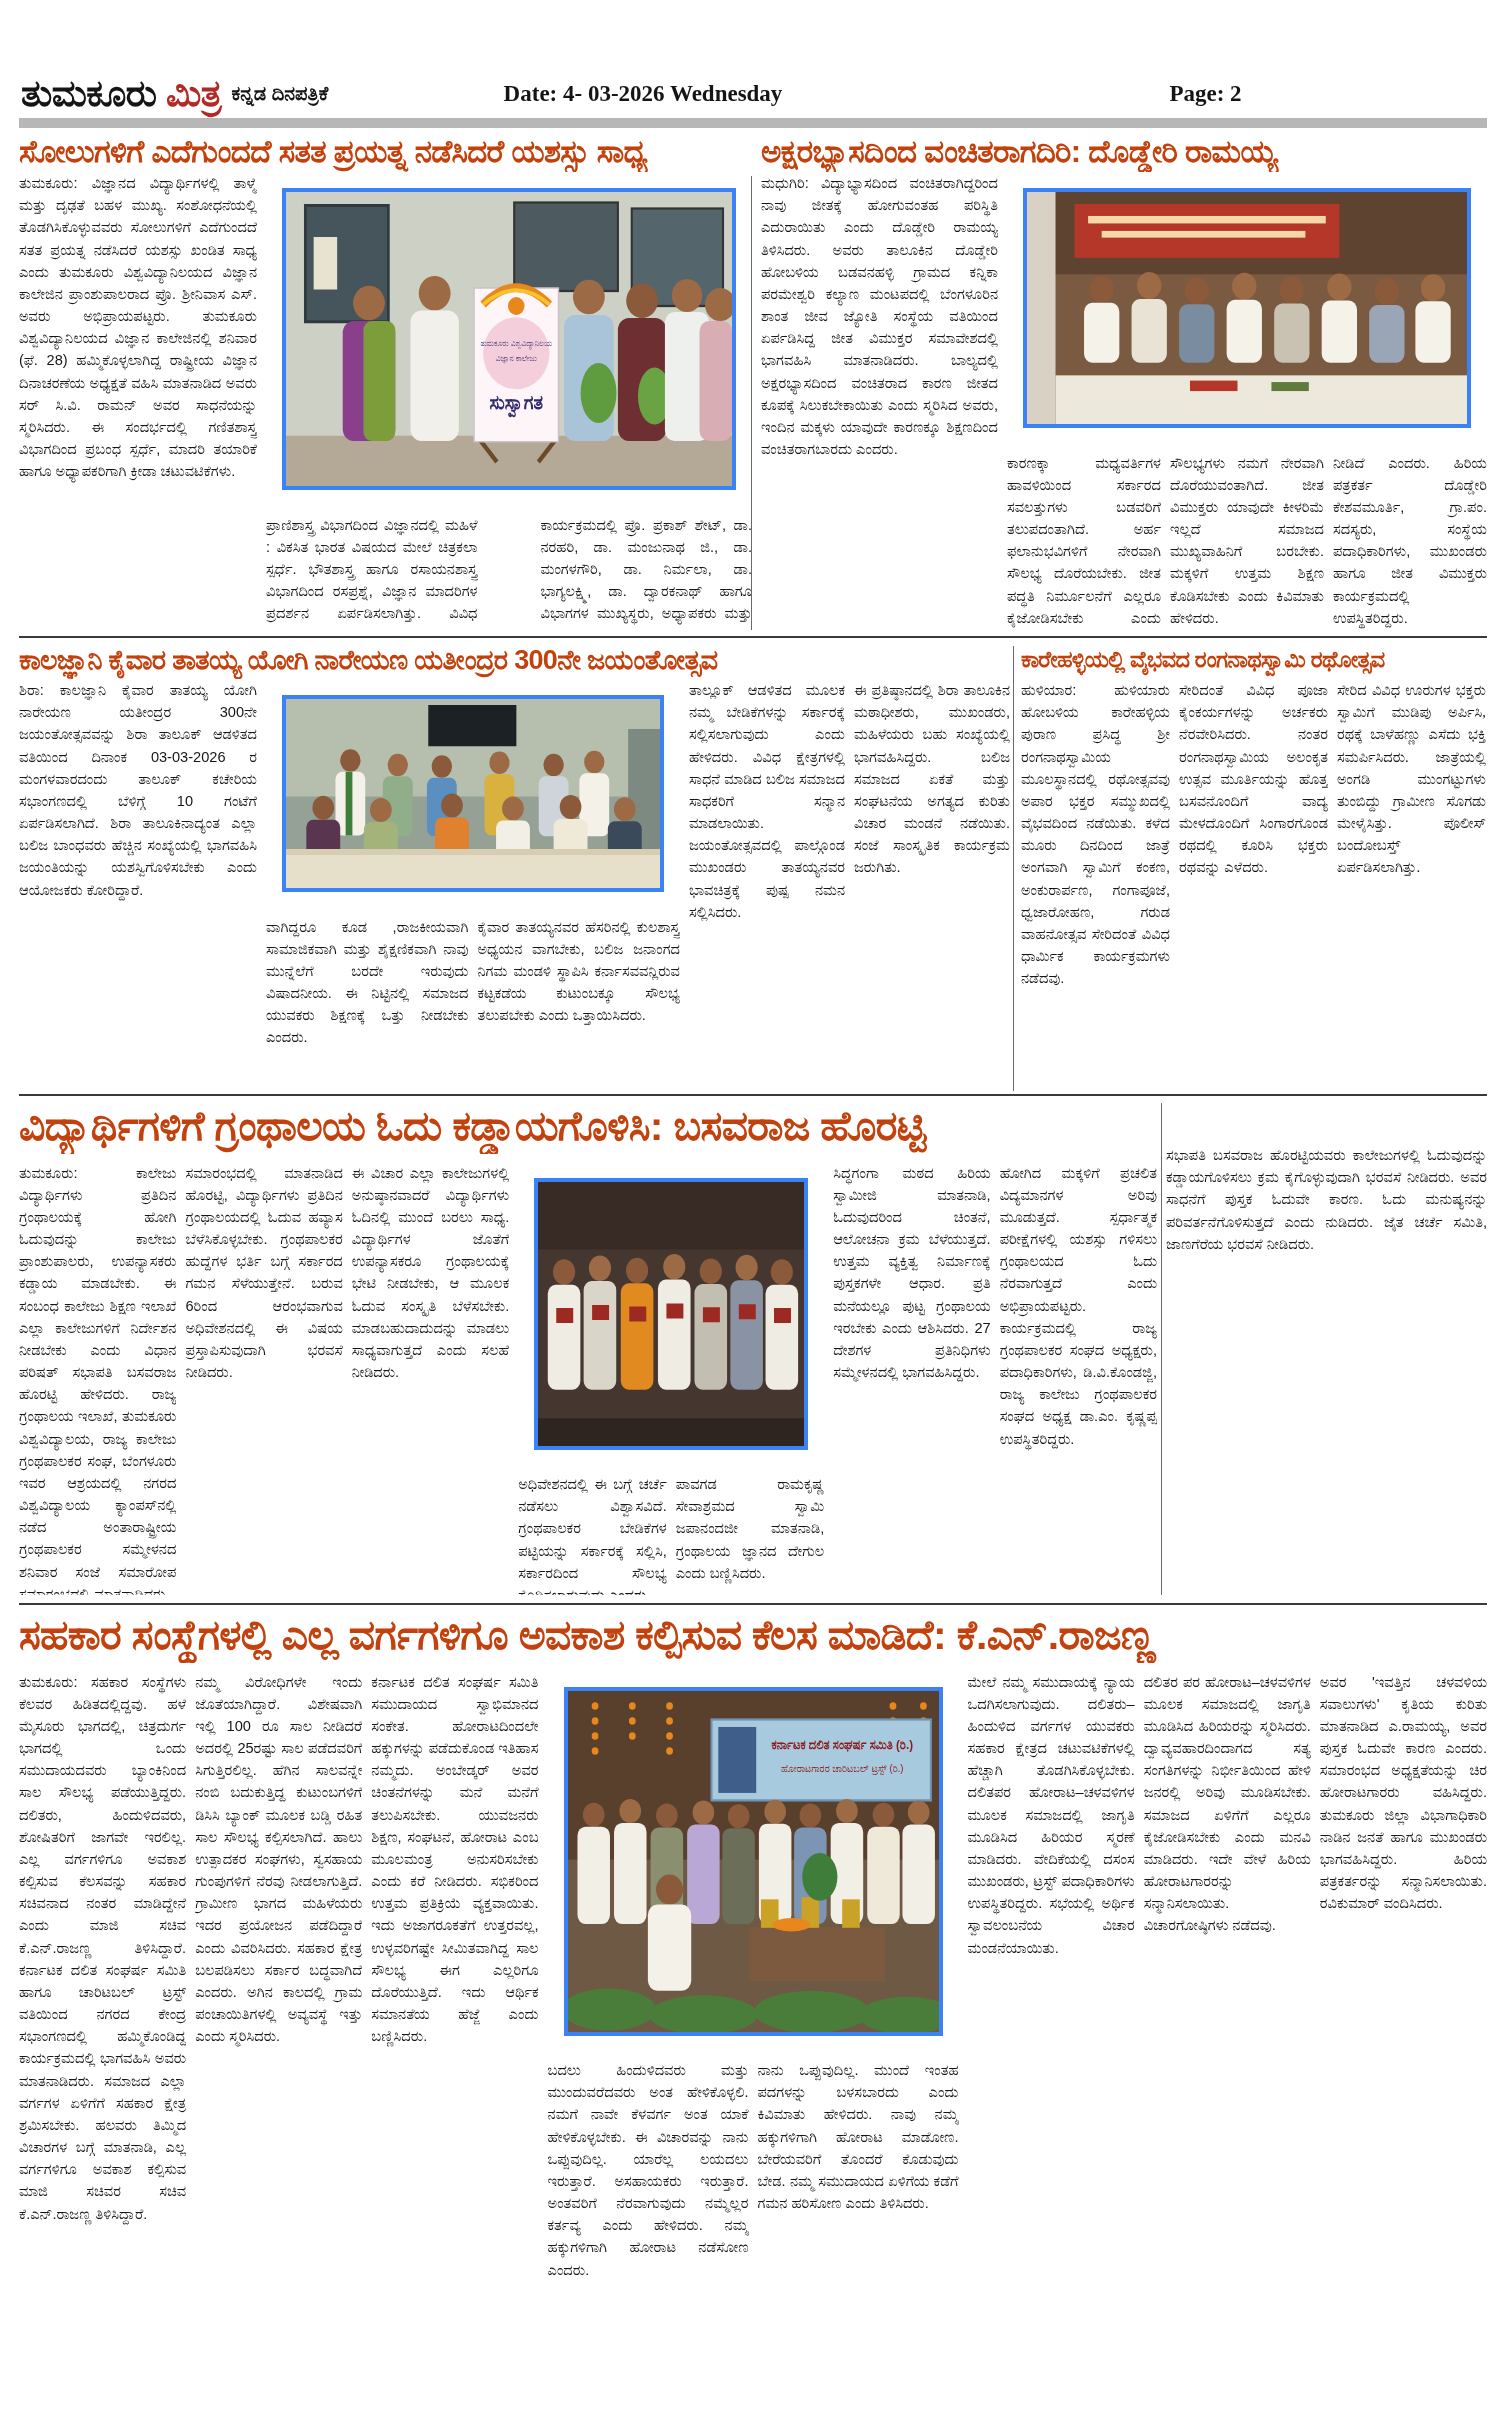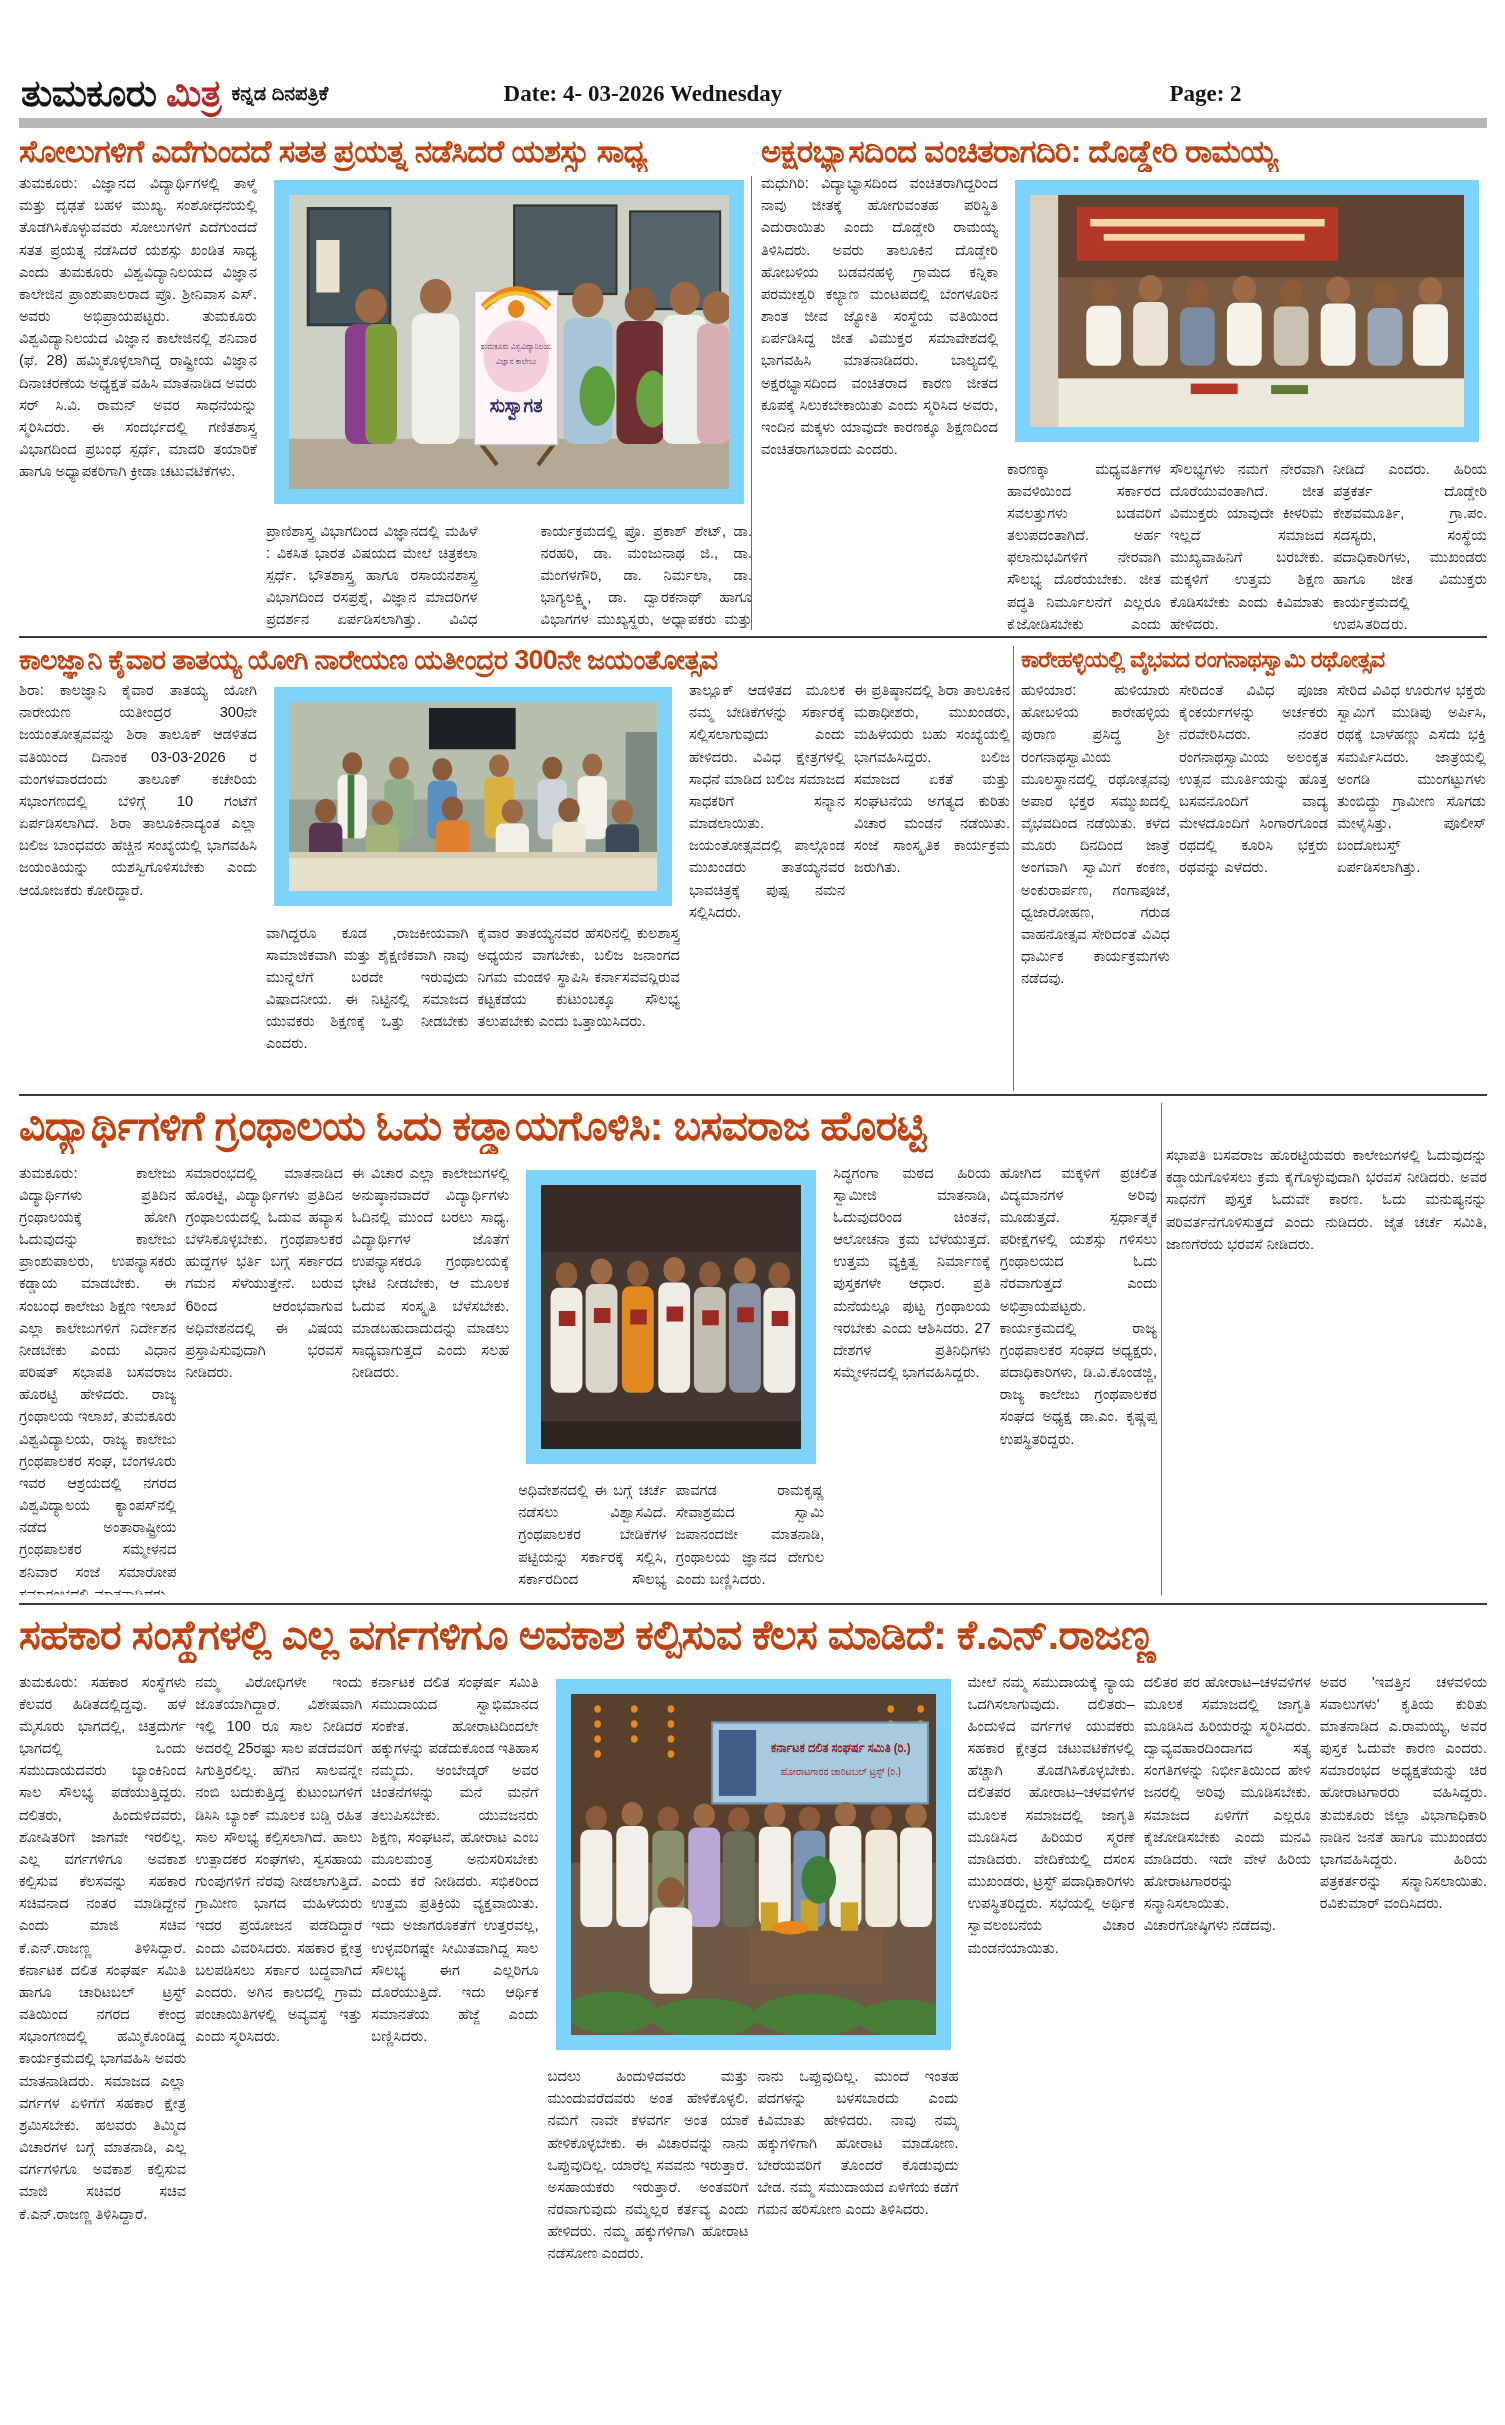--- a/index.html
+++ b/index.html
@@ -22,21 +22,21 @@
   .article{position:absolute;}
   .hl{font-weight:bold;color:#c2410c;white-space:nowrap;overflow:hidden;letter-spacing:-0.7px;}
   .hl-top{font-size:31px;line-height:39px;height:40px;}
   .hl-mid{font-size:27px;line-height:36px;height:37px;}
   .hl-mid-sm{font-size:22.5px;line-height:36px;height:37px;}
   .hl-big{font-size:41px;line-height:52px;height:54px;}
   .body-row{display:flex;gap:9px;}
   .col{font-size:14.6px;line-height:1.52;text-align:justify;overflow:hidden;color:#161616;}
   .pblock{display:flex;flex-direction:column;gap:7.5px;}
   .subcols{display:flex;gap:9px;overflow:hidden;}
-  figure.photo{margin:8px;padding:15px;overflow:hidden;background:#7dd3fc;}
+  figure.photo{margin:16px;padding:4px;overflow:hidden;background:#3b82f6;}
   figure.photo svg{display:block;width:100%;height:100%;}
 </style>
 </head>
 <body>
 
 <div class="page">
 
   <div class="masthead">
     <span class="paper-name"><span>ತುಮಕೂರು</span> <span class="accent">ಮಿತ್ರ</span></span>
     <span class="tagline">ಕನ್ನಡ ದಿನಪತ್ರಿಕೆ</span>
@@ -356,21 +356,21 @@
             </g>
             <g fill="#4a7d3a">
               <ellipse cx="60" cy="425" rx="70" ry="28"></ellipse>
               <ellipse cx="200" cy="432" rx="80" ry="26"></ellipse>
               <ellipse cx="360" cy="428" rx="85" ry="28"></ellipse>
               <ellipse cx="500" cy="433" rx="70" ry="25"></ellipse>
             </g>
           </svg>
         </figure>
         <div class="subcols" style="flex:1;">
-          <div class="col" style="flex:1;">ಬದಲು ಹಿಂದುಳಿದವರು ಮತ್ತು ಮುಂದುವರೆದವರು ಅಂತ ಹೇಳಿಕೊಳ್ಳಲಿ. ನಮಗೆ ನಾವೇ ಕೆಳವರ್ಗ ಅಂತ ಯಾಕೆ ಹೇಳಿಕೊಳ್ಳಬೇಕು. ಈ ವಿಚಾರವನ್ನು ನಾನು ಒಪ್ಪುವುದಿಲ್ಲ. ಯಾರೆಲ್ಲ ಸವವನು ಇರುತ್ತಾರೆ. ಅಸಹಾಯಕರು ಇರುತ್ತಾರೆ. ಅಂತವರಿಗೆ ನೆರವಾಗುವುದು ನಮ್ಮೆಲ್ಲರ ಕರ್ತವ್ಯ ಎಂದು ಹೇಳಿದರು. ನಮ್ಮ ಹಕ್ಕುಗಳಿಗಾಗಿ ಹೋರಾಟ ನಡೆಸೋಣ ಎಂದರು.</div>
+          <div class="col" style="flex:1;">ಬದಲು ಹಿಂದುಳಿದವರು ಮತ್ತು ಮುಂದುವರೆದವರು ಅಂತ ಹೇಳಿಕೊಳ್ಳಲಿ. ನಮಗೆ ನಾವೇ ಕೆಳವರ್ಗ ಅಂತ ಯಾಕೆ ಹೇಳಿಕೊಳ್ಳಬೇಕು. ಈ ವಿಚಾರವನ್ನು ನಾನು ಒಪ್ಪುವುದಿಲ್ಲ. ಯಾರೆಲ್ಲ ಲಯದಲು ಇರುತ್ತಾರೆ. ಅಸಹಾಯಕರು ಇರುತ್ತಾರೆ. ಅಂತವರಿಗೆ ನೆರವಾಗುವುದು ನಮ್ಮೆಲ್ಲರ ಕರ್ತವ್ಯ ಎಂದು ಹೇಳಿದರು. ನಮ್ಮ ಹಕ್ಕುಗಳಿಗಾಗಿ ಹೋರಾಟ ನಡೆಸೋಣ ಎಂದರು.</div>
           <div class="col" style="flex:1;">ನಾನು ಒಪ್ಪುವುದಿಲ್ಲ. ಮುಂದೆ ಇಂತಹ ಪದಗಳನ್ನು ಬಳಸಬಾರದು ಎಂದು ಕಿವಿಮಾತು ಹೇಳಿದರು. ನಾವು ನಮ್ಮ ಹಕ್ಕುಗಳಿಗಾಗಿ ಹೋರಾಟ ಮಾಡೋಣ. ಬೇರೆಯವರಿಗೆ ತೊಂದರೆ ಕೊಡುವುದು ಬೇಡ. ನಮ್ಮ ಸಮುದಾಯದ ಏಳಿಗೆಯ ಕಡೆಗೆ ಗಮನ ಹರಿಸೋಣ ಎಂದು ತಿಳಿಸಿದರು.</div>
         </div>
       </div>
       <div class="col" style="flex:1;">ಮೇಲೆ ನಮ್ಮ ಸಮುದಾಯಕ್ಕೆ ನ್ಯಾಯ ಒದಗಿಸಲಾಗುವುದು. ದಲಿತರು–ಹಿಂದುಳಿದ ವರ್ಗಗಳ ಯುವಕರು ಸಹಕಾರ ಕ್ಷೇತ್ರದ ಚಟುವಟಿಕೆಗಳಲ್ಲಿ ಹೆಚ್ಚಾಗಿ ತೊಡಗಿಸಿಕೊಳ್ಳಬೇಕು. ದಲಿತಪರ ಹೋರಾಟ–ಚಳವಳಿಗಳ ಮೂಲಕ ಸಮಾಜದಲ್ಲಿ ಜಾಗೃತಿ ಮೂಡಿಸಿದ ಹಿರಿಯರ ಸ್ಮರಣೆ ಮಾಡಿದರು. ವೇದಿಕೆಯಲ್ಲಿ ದಸಂಸ ಮುಖಂಡರು, ಟ್ರಸ್ಟ್ ಪದಾಧಿಕಾರಿಗಳು ಉಪಸ್ಥಿತರಿದ್ದರು. ಸಭೆಯಲ್ಲಿ ಅರ್ಥಿಕ ಸ್ವಾವಲಂಬನೆಯ ವಿಚಾರ ಮಂಡನೆಯಾಯಿತು.</div>
       <div class="col" style="flex:1;">ದಲಿತರ ಪರ ಹೋರಾಟ–ಚಳವಳಿಗಳ ಮೂಲಕ ಸಮಾಜದಲ್ಲಿ ಜಾಗೃತಿ ಮೂಡಿಸಿದ ಹಿರಿಯರನ್ನು ಸ್ಮರಿಸಿದರು. ದ್ವಾವ್ಯವಹಾರದಿಂದಾಗದ ಸತ್ಯ ಸಂಗತಿಗಳನ್ನು ನಿರ್ಭೀತಿಯಿಂದ ಹೇಳಿ ಜನರಲ್ಲಿ ಅರಿವು ಮೂಡಿಸಬೇಕು. ಸಮಾಜದ ಏಳಿಗೆಗೆ ಎಲ್ಲರೂ ಕೈಜೋಡಿಸಬೇಕು ಎಂದು ಮನವಿ ಮಾಡಿದರು. ಇದೇ ವೇಳೆ ಹಿರಿಯ ಹೋರಾಟಗಾರರನ್ನು ಸನ್ಮಾನಿಸಲಾಯಿತು. ವಿಚಾರಗೋಷ್ಠಿಗಳು ನಡೆದವು.</div>
       <div class="col" style="flex:1;">ಅವರ 'ಇವತ್ತಿನ ಚಳವಳಿಯ ಸವಾಲುಗಳು' ಕೃತಿಯ ಕುರಿತು ಮಾತನಾಡಿದ ಎ.ರಾಮಯ್ಯ, ಅವರ ಪುಸ್ತಕ ಓದುವೇ ಕಾರಣ ಎಂದರು. ಸಮಾರಂಭದ ಅಧ್ಯಕ್ಷತೆಯನ್ನು ಚಿರ ಹೋರಾಟಗಾರರು ವಹಿಸಿದ್ದರು. ತುಮಕೂರು ಜಿಲ್ಲಾ ವಿಭಾಗಾಧಿಕಾರಿ ನಾಡಿನ ಜನತೆ ಹಾಗೂ ಮುಖಂಡರು ಭಾಗವಹಿಸಿದ್ದರು. ಹಿರಿಯ ಪತ್ರಕರ್ತರನ್ನು ಸನ್ಮಾನಿಸಲಾಯಿತು. ರವಿಕುಮಾರ್ ವಂದಿಸಿದರು.</div>
     </div>
   </div>
 
 </div>

